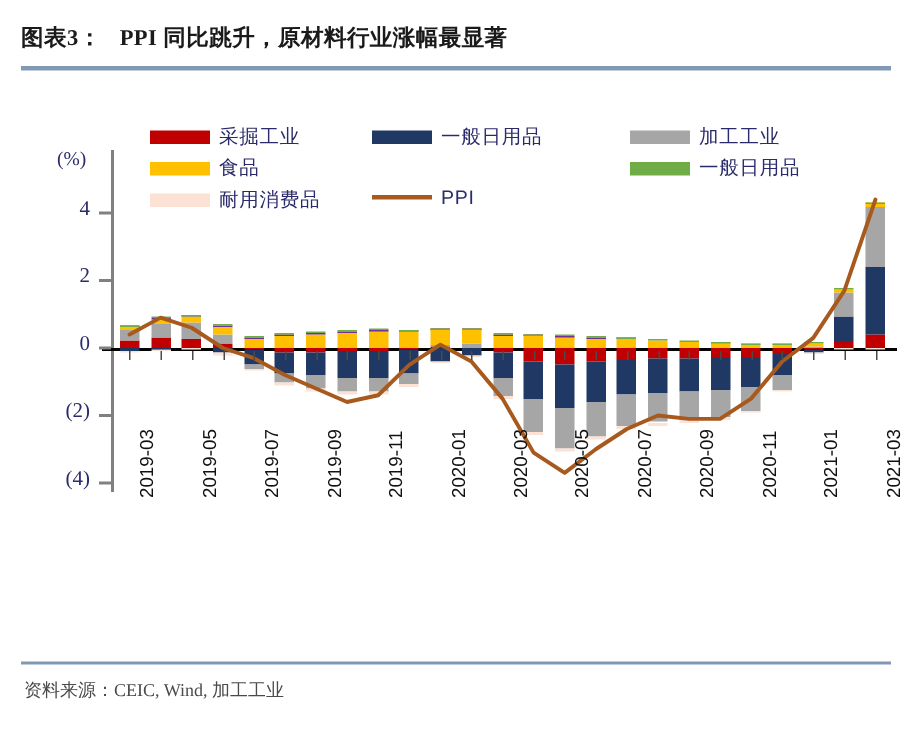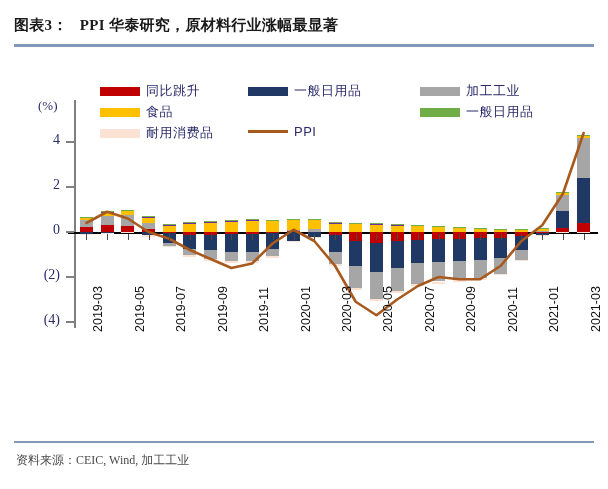--- a/index.html
+++ b/index.html
@@ -65,29 +65,29 @@
     transform:rotate(-90deg);transform-origin:left top;
     white-space:nowrap;
   }
 </style>
 </head>
 <body>
 
 <div id="header">
   <div id="title-text">
     <span>图表3：</span>
-    <span style="display:inline-block;width:8px"></span><span>PPI 华泰研究，原材料行业涨幅最显著</span>
+    <span style="display:inline-block;width:8px"></span><span>PPI 同比跳升，原材料行业涨幅最显著</span>
   </div>
   <div id="title-rule"></div>
 </div>
 
 <div id="legend">
     <div class="lg-item" style="left: 0px; top: 0px;">
       <span class="lg-sw" style="background: rgb(192, 0, 0);"></span>
-      <span class="lg-lbl">同比跳升</span>
+      <span class="lg-lbl">采掘工业</span>
     </div>
     <div class="lg-item" style="left: 148px; top: 0px;">
       <span class="lg-sw" style="background: rgb(31, 56, 100);"></span>
       <span class="lg-lbl">一般日用品</span>
     </div>
     <div class="lg-item" style="left: 0px; top: 21px;">
       <span class="lg-sw" style="background: rgb(255, 192, 0);"></span>
       <span class="lg-lbl">食品</span>
     </div>
     <div class="lg-item" style="left: 320px; top: 0px;">

